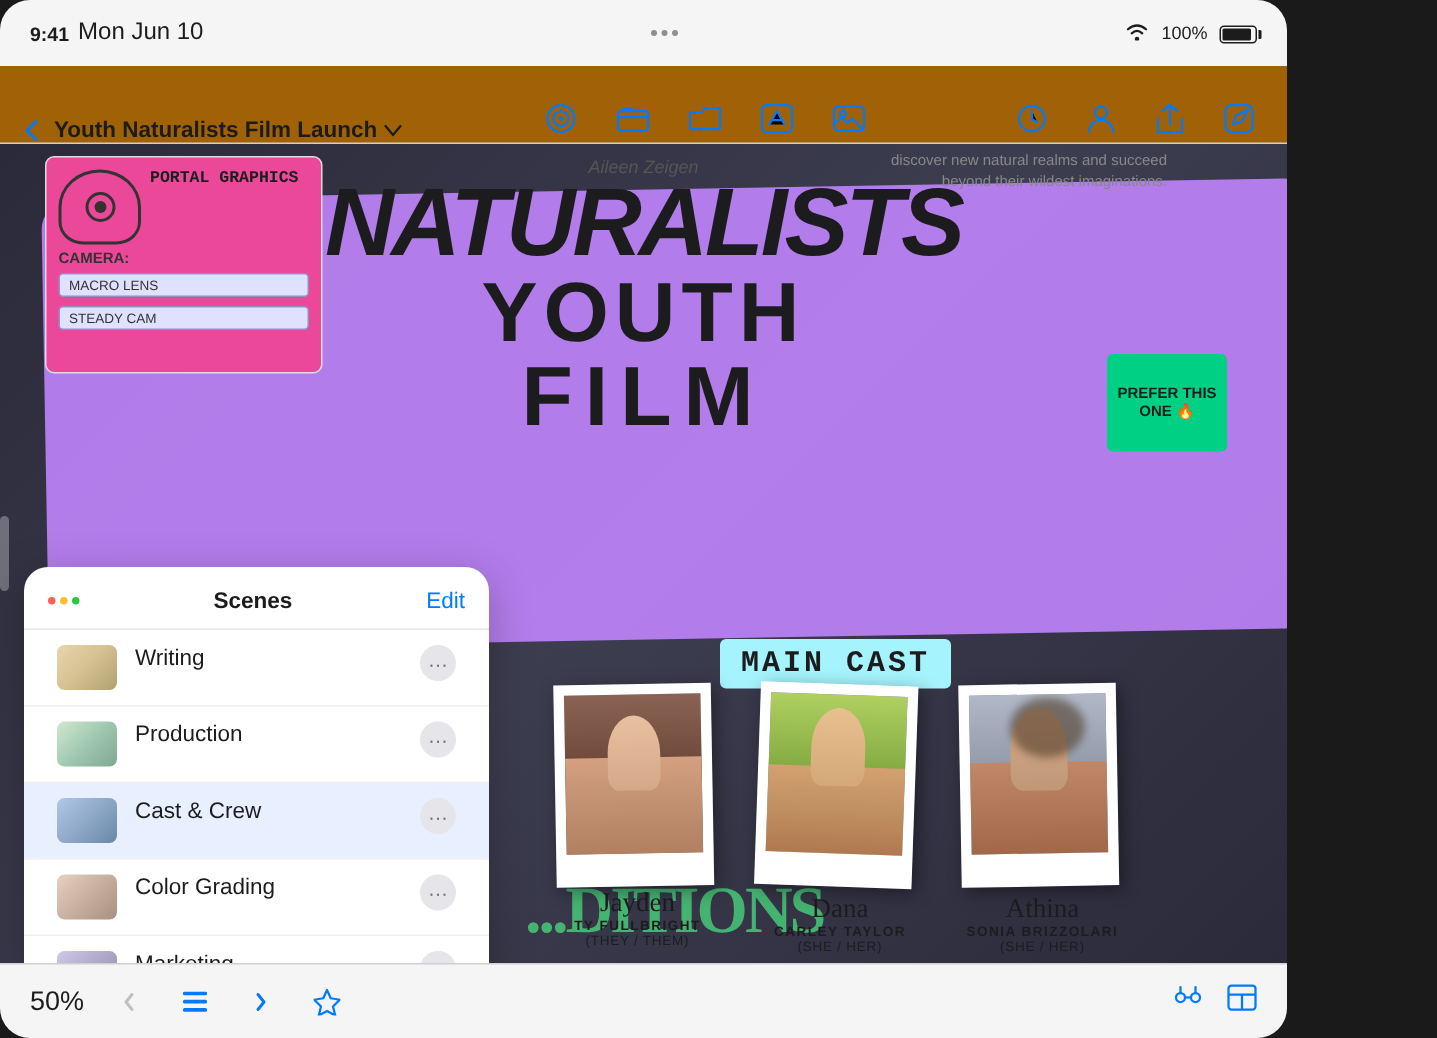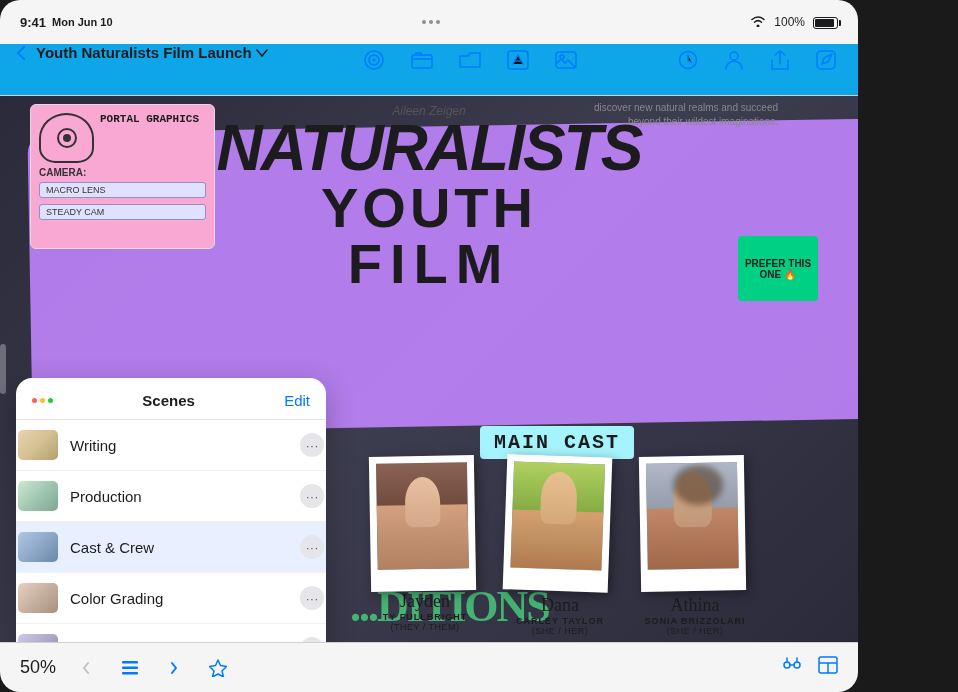--- a/index.html
+++ b/index.html
@@ -75,24 +75,24 @@
     .battery-fill {
       background: #1c1c1e;
       height: 100%;
       width: 90%;
       border-radius: 1px;
     }
 
     
     .toolbar {
       height: 52px;
-      background: #0ea5e9;
+      background: #a16207;
       border-bottom: 1px solid #d0d0d0;
       display: flex;
-      align-items: flex-start;
+      align-items: flex-end;
       justify-content: space-between;
       padding: 0 16px;
       position: absolute;
       top: 44px;
       left: 0;
       right: 0;
       z-index: 100;
     }
     .toolbar-left {
       display: flex;
@@ -213,21 +213,21 @@
       z-index: 20;
     }
 
     
     .camera-card {
       position: absolute;
       top: 5px;
       left: -290px;
       width: 185px;
       height: 140px;
-      background: #f9a8d4;
+      background: #ec4899;
       border-radius: 6px;
       padding: 8px;
       font-size: 9px;
       color: #333;
       z-index: 15;
       border: 1px solid #ddd;
     }
     .lens-tag {
       background: #e0e0ff;
       border: 1px solid #9090cc;
@@ -288,22 +288,22 @@
       color: #1c1c1e;
     }
     .scenes-edit {
       font-size: 15px;
       color: #007AFF;
       cursor: pointer;
     }
 
     .scene-item {
       display: flex;
-      align-items: center;
-      padding: 10px 2px;
+      align-items: flex-start;
+      padding: 10px 22px;
       cursor: pointer;
       border-bottom: 1px solid #f0f0f0;
       gap: 12px;
     }
     .scene-item:last-of-type { border-bottom: none; }
     .scene-item.active {
       background: #e8f0ff;
     }
     .scene-thumb {
       width: 40px;
@@ -397,21 +397,21 @@
     }
   </style>
 </head>
 <body>
 
 <div class="ipad-frame">
 
   <div class="status-bar">
     <div class="status-left">
       <span>9:41</span>
-      <span style="font-weight:700; font-size:11px;">Mon Jun 10</span>
+      <span style="font-weight:400; font-size:16px;">Mon Jun 10</span>
     </div>
     <div class="toolbar-dots">
       <div class="dot"></div>
       <div class="dot"></div>
       <div class="dot"></div>
     </div>
     <div class="status-right">
 
       <span>
         <svg width="16" height="12" viewBox="0 0 16 12">

